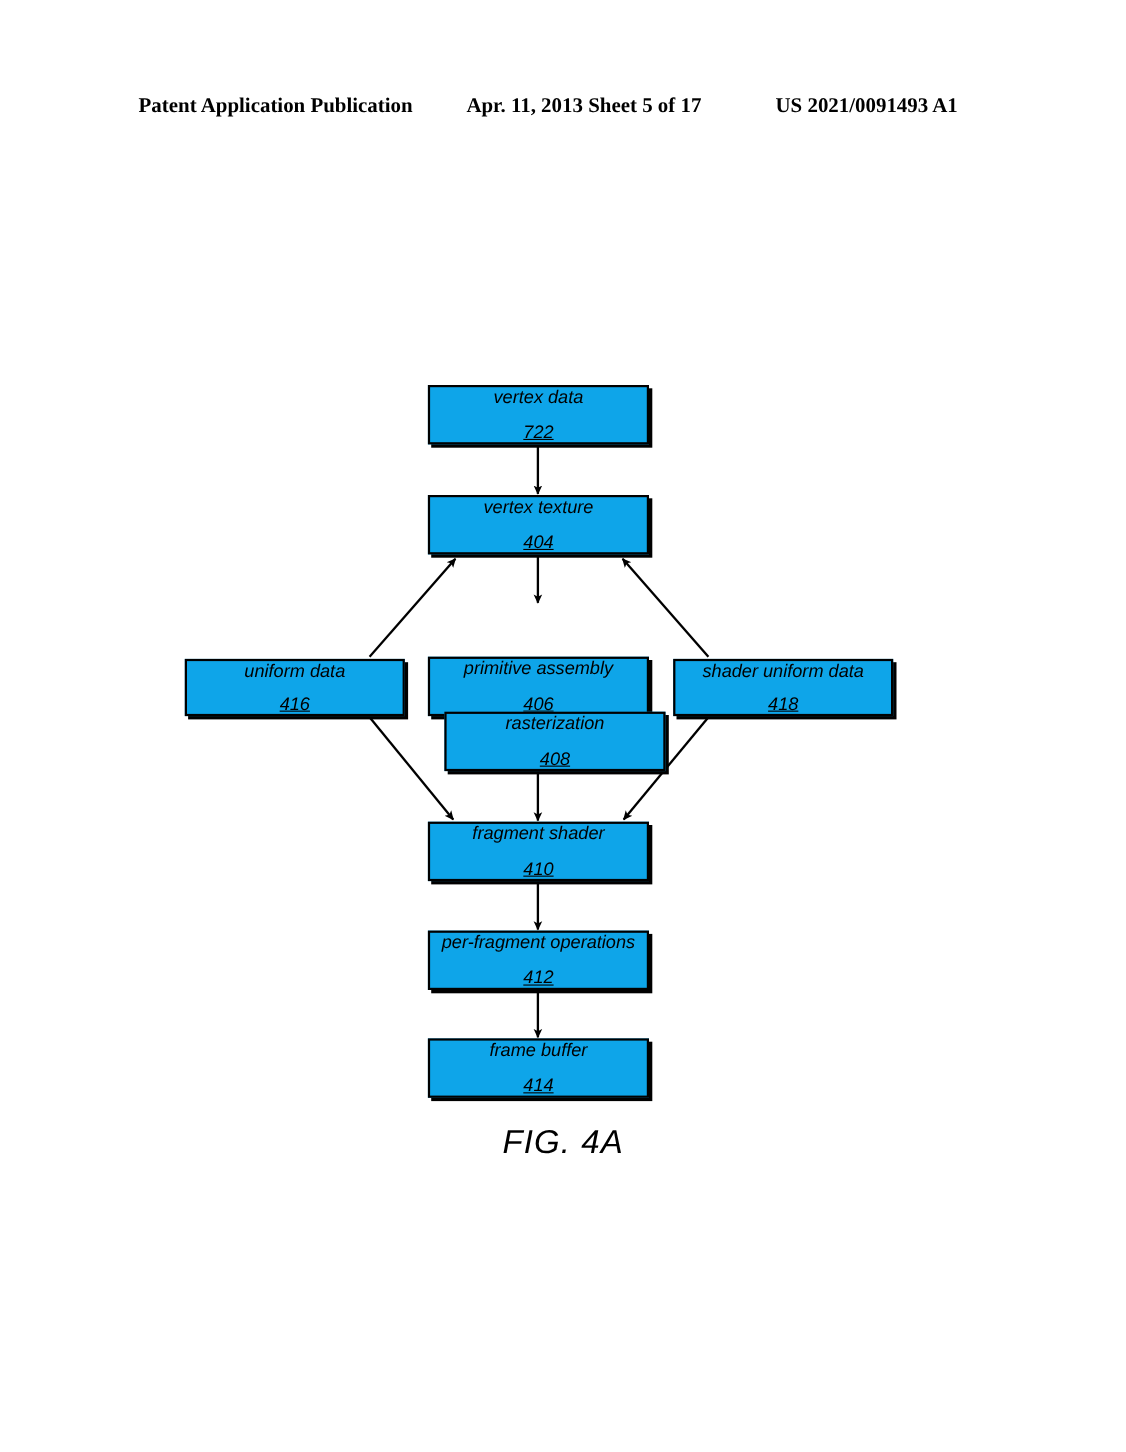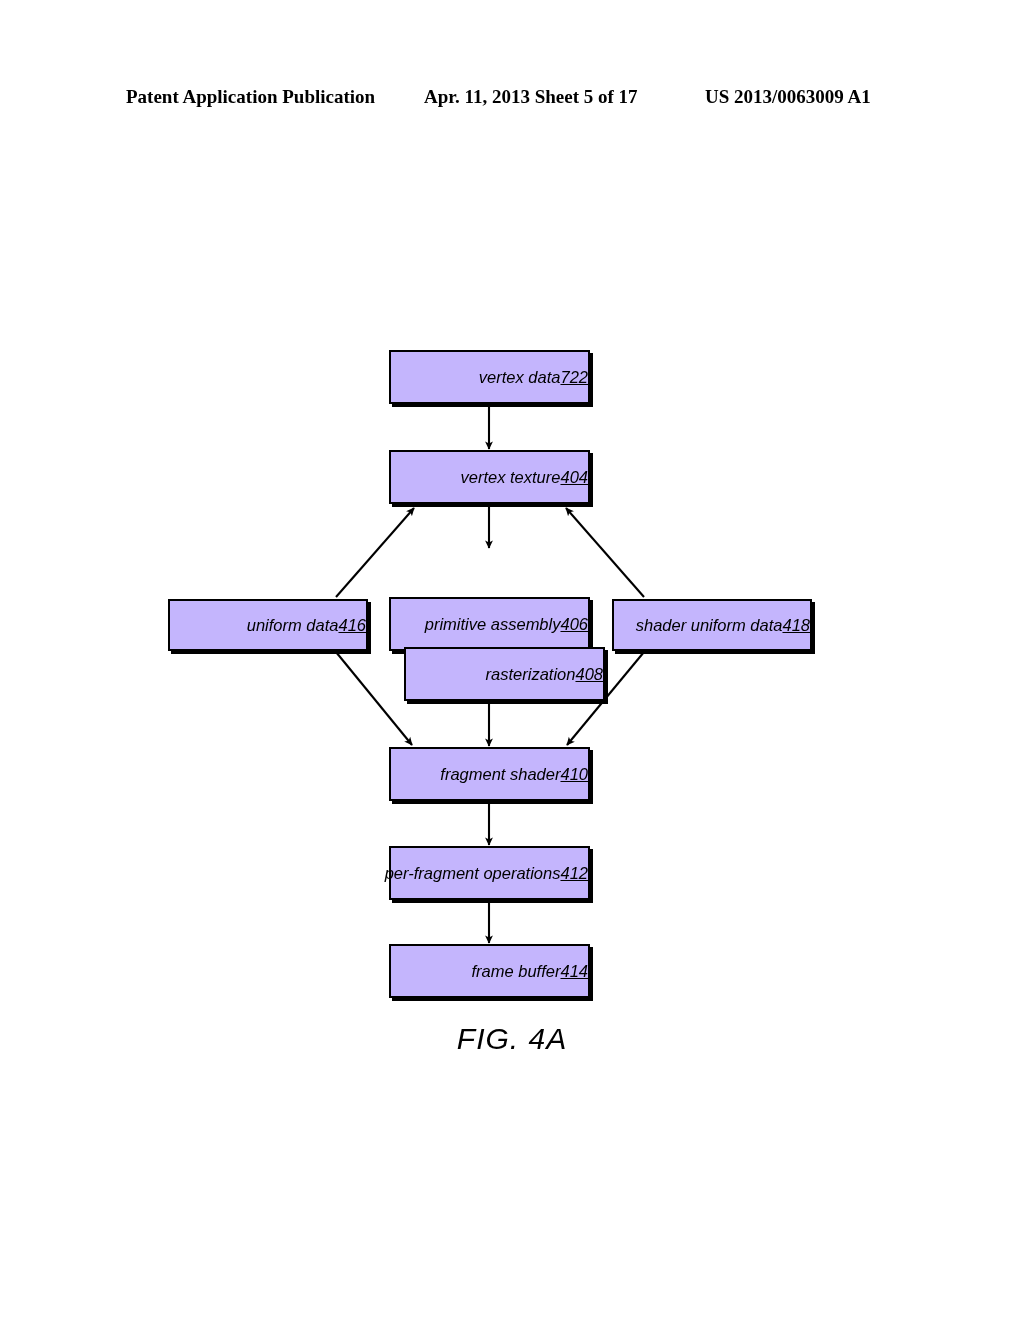--- a/index.html
+++ b/index.html
@@ -30,27 +30,27 @@
     white-space: nowrap;
   }
   #header .hdr-left  { position: absolute; left: 126px; top: 0; letter-spacing: 0px; }
   #header .hdr-mid   { position: absolute; left: 424px; top: 0; }
   #header .hdr-right { position: absolute; left: 705px; top: 0; }
 
   
   .node {
     position: absolute;
     box-sizing: border-box;
-    background: #c4b5fd;
+    background: #0ea5e9;
     border: 2.5px solid #000000;
     box-shadow: 3px 3px 0 0 #000000;
     display: flex;
-    flex-direction: row;
+    flex-direction: column;
     align-items: center;
-    justify-content: flex-end;
+    justify-content: space-between;
     line-height: 1.12;
   }
   .node .nlabel {
     font-family: "Liberation Sans", sans-serif;
     font-style: italic;
     font-size: 16.5px;
     color: #000000;
     white-space: nowrap;
     text-align: center;
   }
@@ -89,21 +89,21 @@
   }
 </style>
 </head>
 <body>
 
 <div id="page">
 
   <div id="header">
     <span class="hdr-left">Patent Application Publication</span>
     <span class="hdr-mid">Apr. 11, 2013  Sheet 5 of 17</span>
-    <span class="hdr-right">US 2013/0063009 A1</span>
+    <span class="hdr-right">US 2021/0091493 A1</span>
   </div>
 
   <svg id="connectors" viewBox="0 0 1024 1320">
     <defs>
       <marker id="arrowhead" markerWidth="9" markerHeight="9" refX="7.6" refY="4.5" orient="auto" markerUnits="userSpaceOnUse">
         <path d="M0,0.6 L8.4,4.5 L0,8.4 L2.1,4.5 Z" fill="#000000"></path>
       </marker>
     </defs>
 
     <g stroke="#000000" stroke-width="2.1" fill="none" marker-end="url(#arrowhead)">

